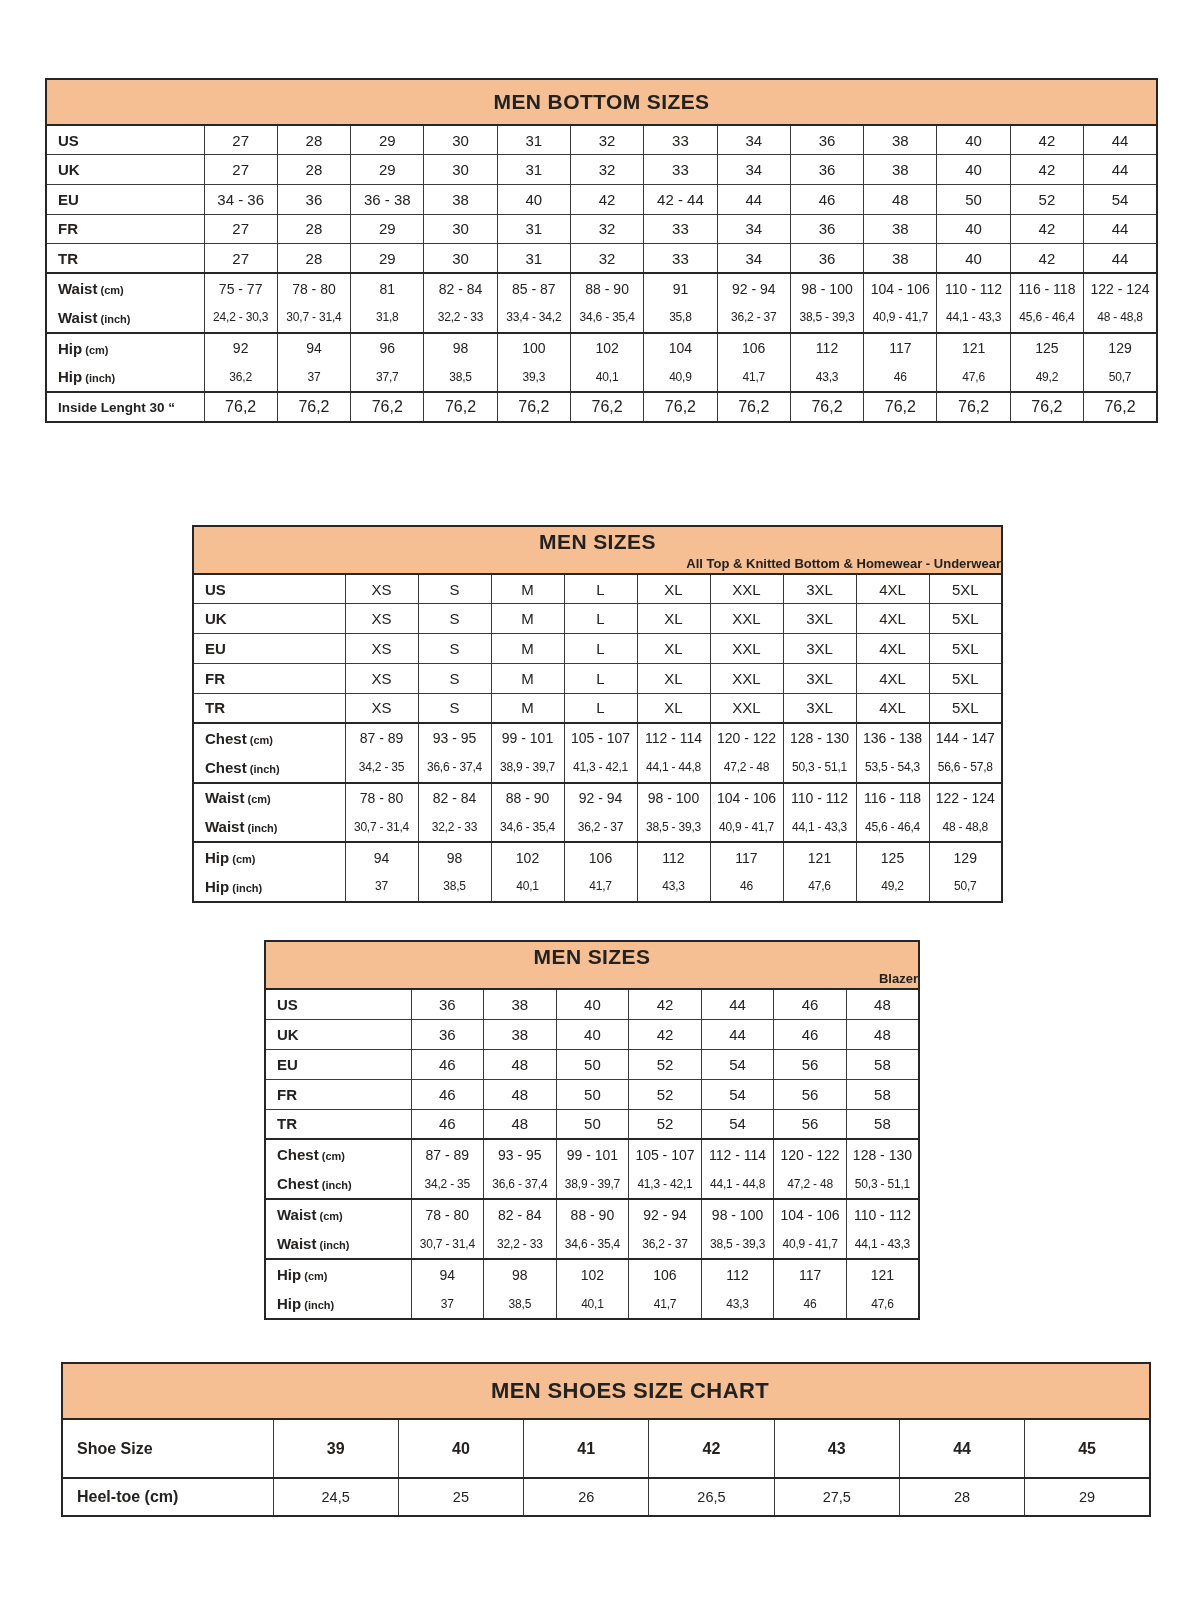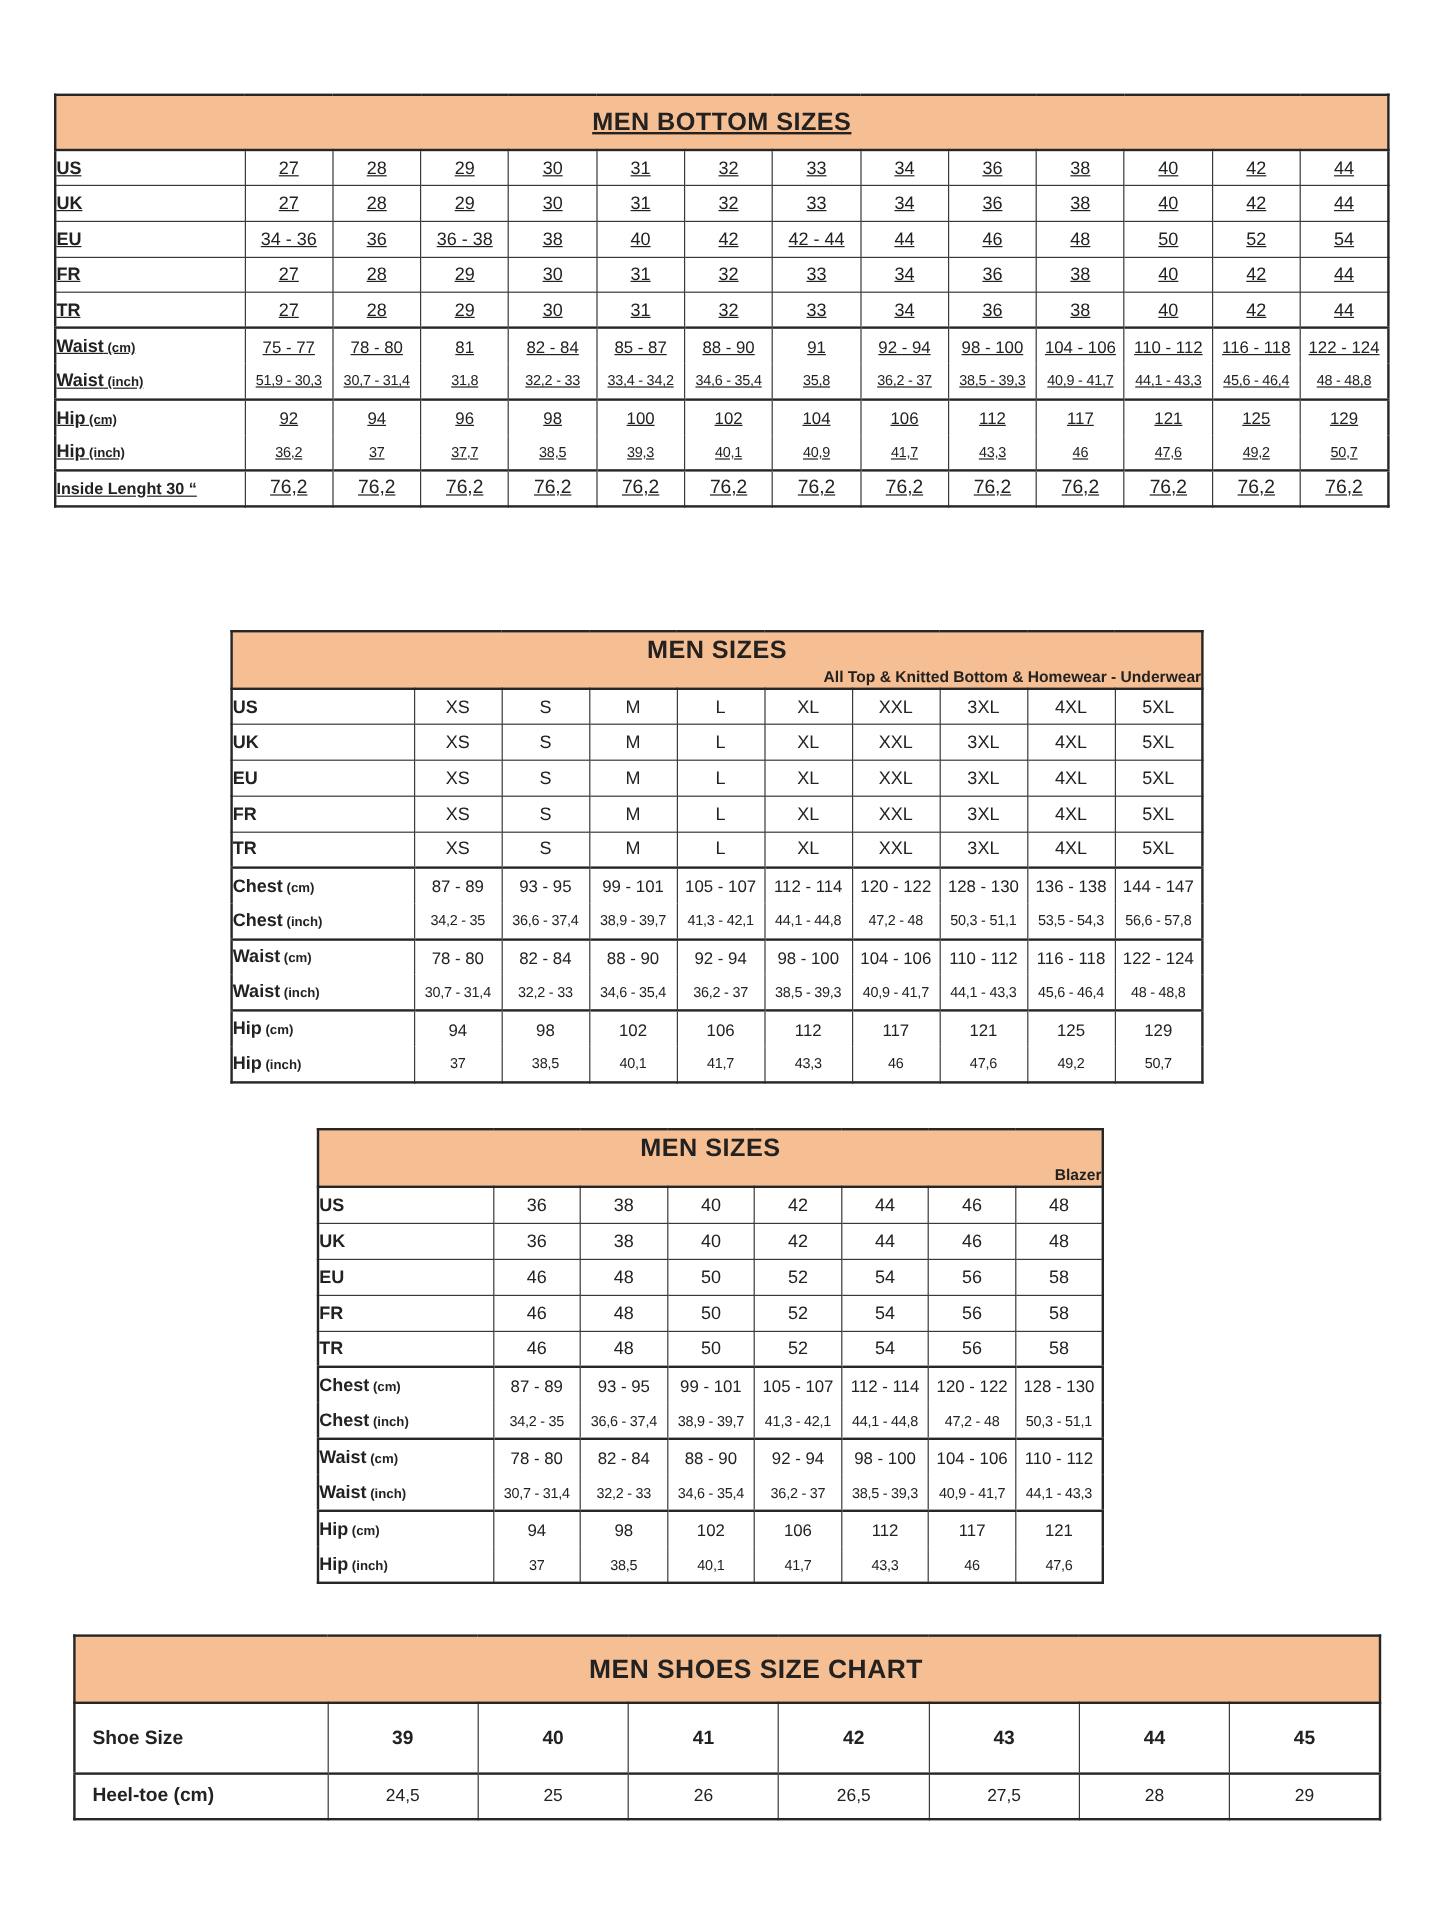--- a/index.html
+++ b/index.html
@@ -10,21 +10,21 @@
   }
   .page {
     position:relative;
     width:1200px;
     height:1605px;
     margin:0 auto;
     background:var(--page_bg, #ffffff);
     overflow:hidden;
   }
   section.tablewrap { position:absolute; }
-  .t0 { left:45px;  top:78px;   width:1113px;text-decoration:underline; }
+  .t0 { left:45px;  top:78px;   width:1113px; }
   .t1 { left:192px; top:525px;  width:811px;  }
   .t2 { left:264px; top:940px;  width:656px;  }
   .t3 { left:61px;  top:1362px; width:1090px; }
 
   table {
     border-collapse:collapse;
     table-layout:fixed;
     width:100%;
     border:2.5px solid var(--border_strong, #262626);
   }
@@ -34,20 +34,21 @@
     text-align:center;
     vertical-align:middle;
   }
   .title    { font-weight:700; font-size:21px; letter-spacing:.4px; color:var(--text,#242220); }
   .subtitle { font-weight:700; font-size:13px; margin-top:2px;text-align:right; }
   .t3 .title { font-size:22px;padding-left:48px; }
 
   tbody th, tbody td { border:1px solid var(--border, #3A3A3A); vertical-align:middle; }
   tbody th {
     text-align:left;
+    padding-left:11px;
     font-weight:700;
     font-size:15px;
     background:#fff;
     white-space:nowrap;
   }
   tbody td { text-align:center; padding:0; white-space:nowrap; }
   .unit { font-size:11px; font-weight:700; }
 
   
   tr.r-cm th,  tr.r-cm td  { border-bottom:none; }
@@ -194,21 +195,21 @@
             <td>91</td>
             <td>92 - 94</td>
             <td>98 - 100</td>
             <td>104 - 106</td>
             <td>110 - 112</td>
             <td>116 - 118</td>
             <td>122 - 124</td>
           </tr>
           <tr class="r-inch">
             <th><span class="lbl">Waist</span><span class="unit"> (inch)</span></th>
-            <td>51,9 - 30,3</td>
+            <td>24,2 - 30,3</td>
             <td>30,7 - 31,4</td>
             <td>31,8</td>
             <td>32,2 - 33</td>
             <td>33,4 - 34,2</td>
             <td>34,6 - 35,4</td>
             <td>35,8</td>
             <td>36,2 - 37</td>
             <td>38,5 - 39,3</td>
             <td>40,9 - 41,7</td>
             <td>44,1 - 43,3</td>

